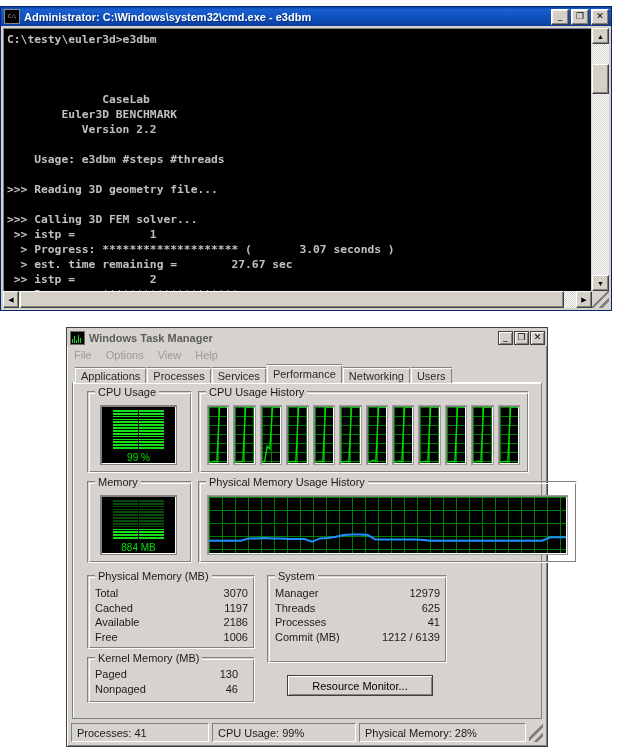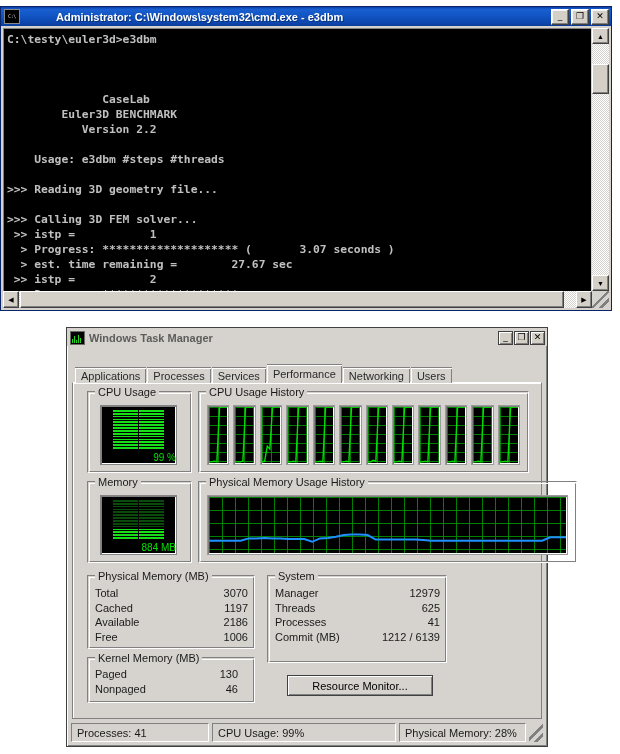--- a/index.html
+++ b/index.html
@@ -4,21 +4,21 @@
 <style>
   html,body{margin:0;padding:0;background:#ffffff;}
   body{width:620px;height:754px;font-family:"Liberation Sans",sans-serif;overflow:hidden;}
   .root{position:relative;width:620px;height:754px;}
 
   
   .cmd-window{position:absolute;left:0;top:6px;width:612px;height:305px;
     border:1px solid #0a246a;background:#d6d3ce;box-sizing:border-box;}
   .cmd-titlebar{height:19px;
     background:linear-gradient(to bottom,#0b3fa8 0%,#1a5fd0 12%,#1255c4 45%,#0d47b0 80%,#0a3d9c 100%);
-    display:flex;align-items:center;padding:0 2px 0 3px;box-sizing:border-box;gap:32px;}
+    display:flex;align-items:center;padding:0 2px 0 3px;box-sizing:border-box;}
   .cmd-icon{width:14px;height:13px;background:#000;border:1px solid #888;
     display:flex;align-items:center;justify-content:center;flex:0 0 auto;margin-right:4px;}
   .cmd-icon span{color:#cfcfcf;font-family:"DejaVu Sans Mono",monospace;font-size:5px;line-height:5px;letter-spacing:-0.3px;}
   .cmd-title{color:#fff;font-size:11px;font-weight:bold;white-space:nowrap;flex:1 1 auto;
     text-shadow:1px 1px 0 rgba(0,0,0,.35);font-family:"Liberation Sans",sans-serif;}
   .cmd-btns{display:flex;gap:2px;align-items:center;}
   .cmd-btn{width:16px;height:14px;background:#d4d0c8;border:1px solid #fff;
     border-right-color:#404040;border-bottom-color:#404040;
     box-shadow:inset -1px -1px 0 #808080, inset 1px 1px 0 #f5f5f5;
     display:flex;align-items:center;justify-content:center;
@@ -90,21 +90,21 @@
   .grp::after{content:"";position:absolute;left:1px;top:1px;right:0px;bottom:0px;
     border:1px solid #fff;border-right-color:#808080;border-bottom-color:#808080;pointer-events:none;}
   .grp-lbl{position:absolute;top:-6px;left:7px;background:#d6d3ce;padding:0 3px;
     font-size:11px;color:#1a1a1a;z-index:2;white-space:nowrap;}
 
   .sunken{background:#000;box-shadow:inset 1px 1px 0 #808080, inset -1px -1px 0 #fff;
     border:1px solid #848484;box-sizing:border-box;}
 
   .gauge{position:relative;}
   .gauge .bars{position:absolute;left:0;right:0;bottom:14px;top:4px;}
-  .gauge .pct{position:absolute;left:0;right:0;bottom:1px;text-align:right;
+  .gauge .pct{position:absolute;left:0;right:0;bottom:1px;text-align:center;
     color:#00e000;font-size:10px;font-family:"Liberation Sans",sans-serif;}
 
   .minigraph{background:#000;box-shadow:inset 1px 1px 0 #808080, inset -1px -1px 0 #fff;
     border:1px solid #9a9a9a;box-sizing:border-box;position:relative;overflow:hidden;}
 
   .statrow{display:flex;justify-content:space-between;font-size:11px;color:#1a1a1a;
     line-height:14.5px;padding:0 6px 0 7px;}
   .statrow .v{font-variant-numeric:tabular-nums;}
 
   .resbtn{position:absolute;background:#d6d3ce;border:1px solid #404040;
@@ -182,20 +182,26 @@
         <i style="left:9px;bottom:1px;width:1px;height:5px;"></i>
       </span>
       <span class="tm-title">Windows Task Manager</span>
       <span class="tm-btns">
         <span class="tm-btn">_</span>
         <span class="tm-btn">❐</span>
         <span class="tm-btn">✕</span>
       </span>
     </div>
 
+    <div class="tm-menubar">
+      <span class="tm-menu">File</span>
+      <span class="tm-menu">Options</span>
+      <span class="tm-menu">View</span>
+      <span class="tm-menu">Help</span>
+    </div>
 
     <div class="tm-client">
       <div class="tabstrip">
         <span class="tab">Applications</span>
         <span class="tab">Processes</span>
         <span class="tab">Services</span>
         <span class="tab active">Performance</span>
         <span class="tab">Networking</span>
         <span class="tab">Users</span>
       </div>
@@ -435,18 +441,18 @@
           </div>
         </div>
 
         <div class="resbtn" style="left:214px;top:292px;width:146px;height:21px;">Resource Monitor...</div>
 
       </div>
     </div>
 
     <div class="statusbar">
       <span class="sb-cell" style="width:138px;">Processes: 41</span>
-      <span class="sb-cell" style="width:184px;">CPU Usage: 99%</span>
+      <span class="sb-cell" style="width:144px;">CPU Usage: 99%</span>
       <span class="sb-cell" style="flex:1 1 auto;">Physical Memory: 28%</span>
       <span class="sb-grip"></span>
     </div>
   </div>
 </div>
 
 </body></html>

